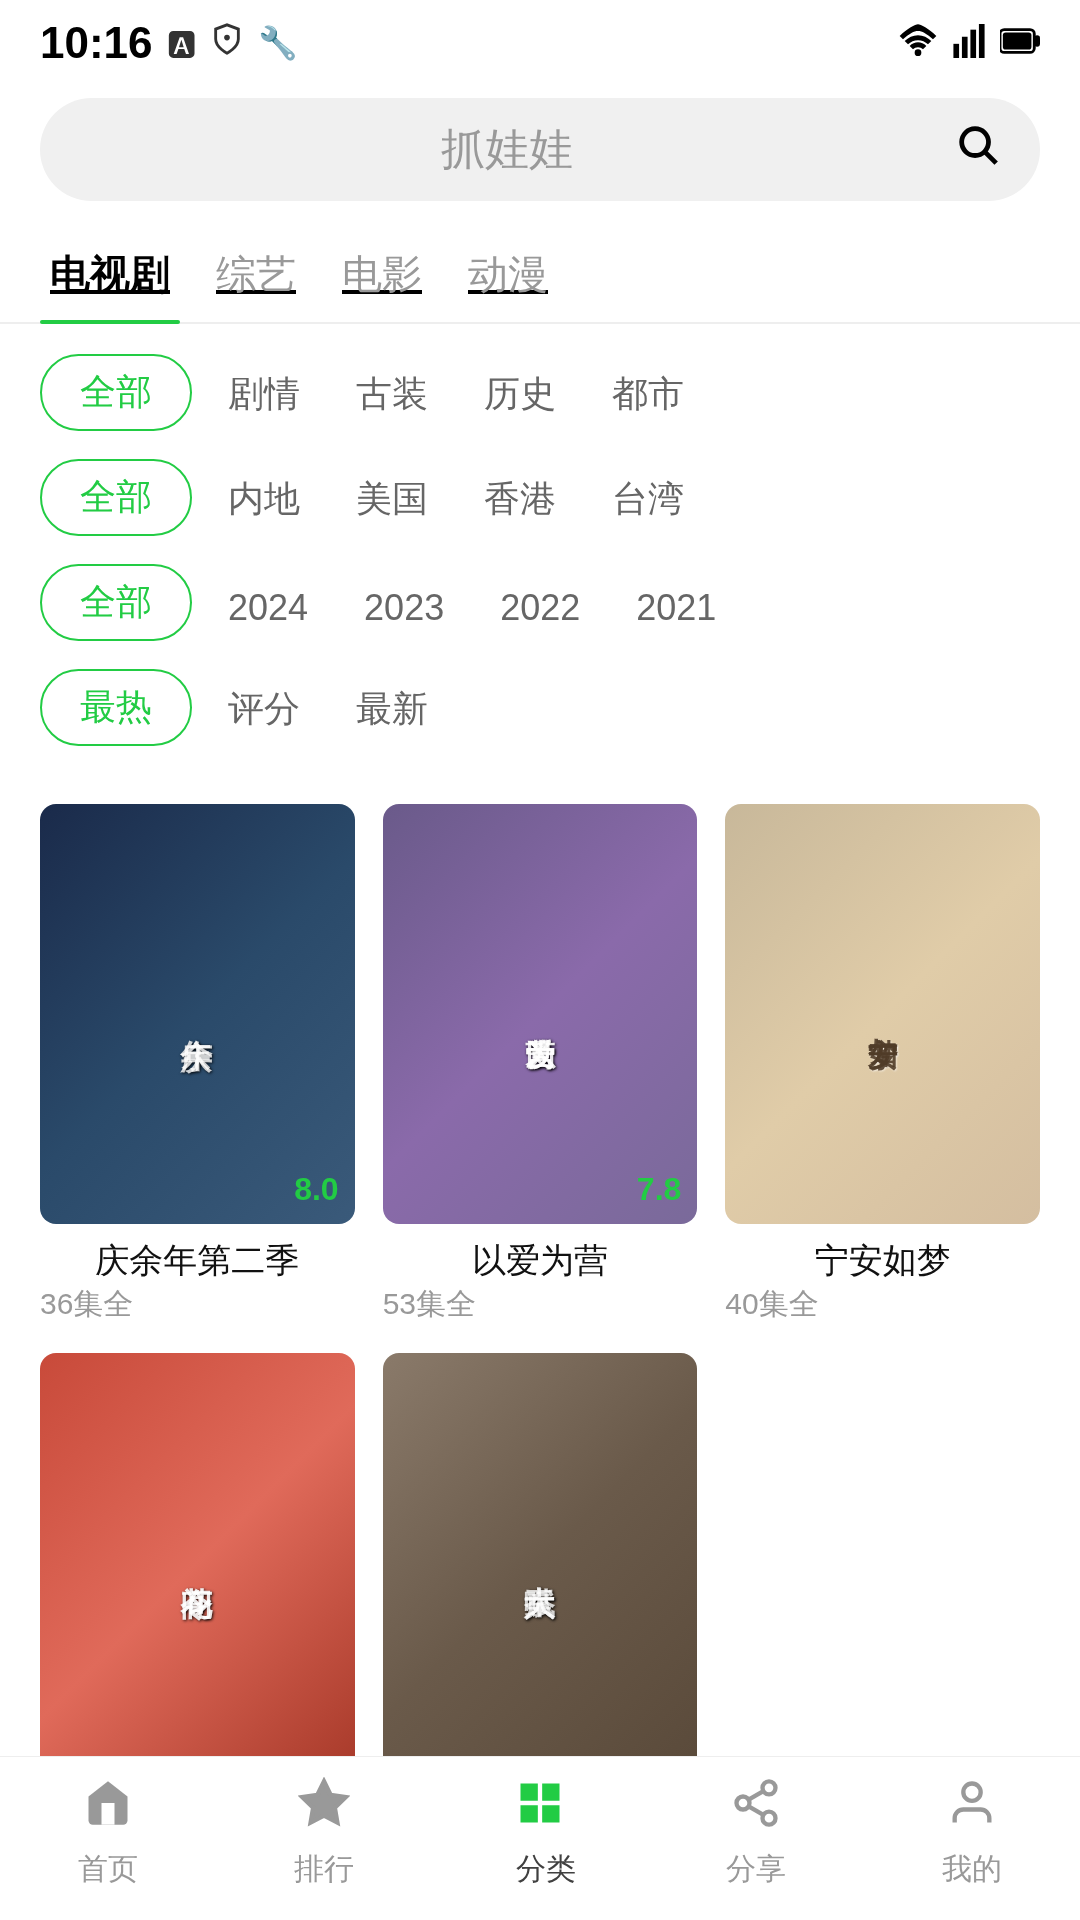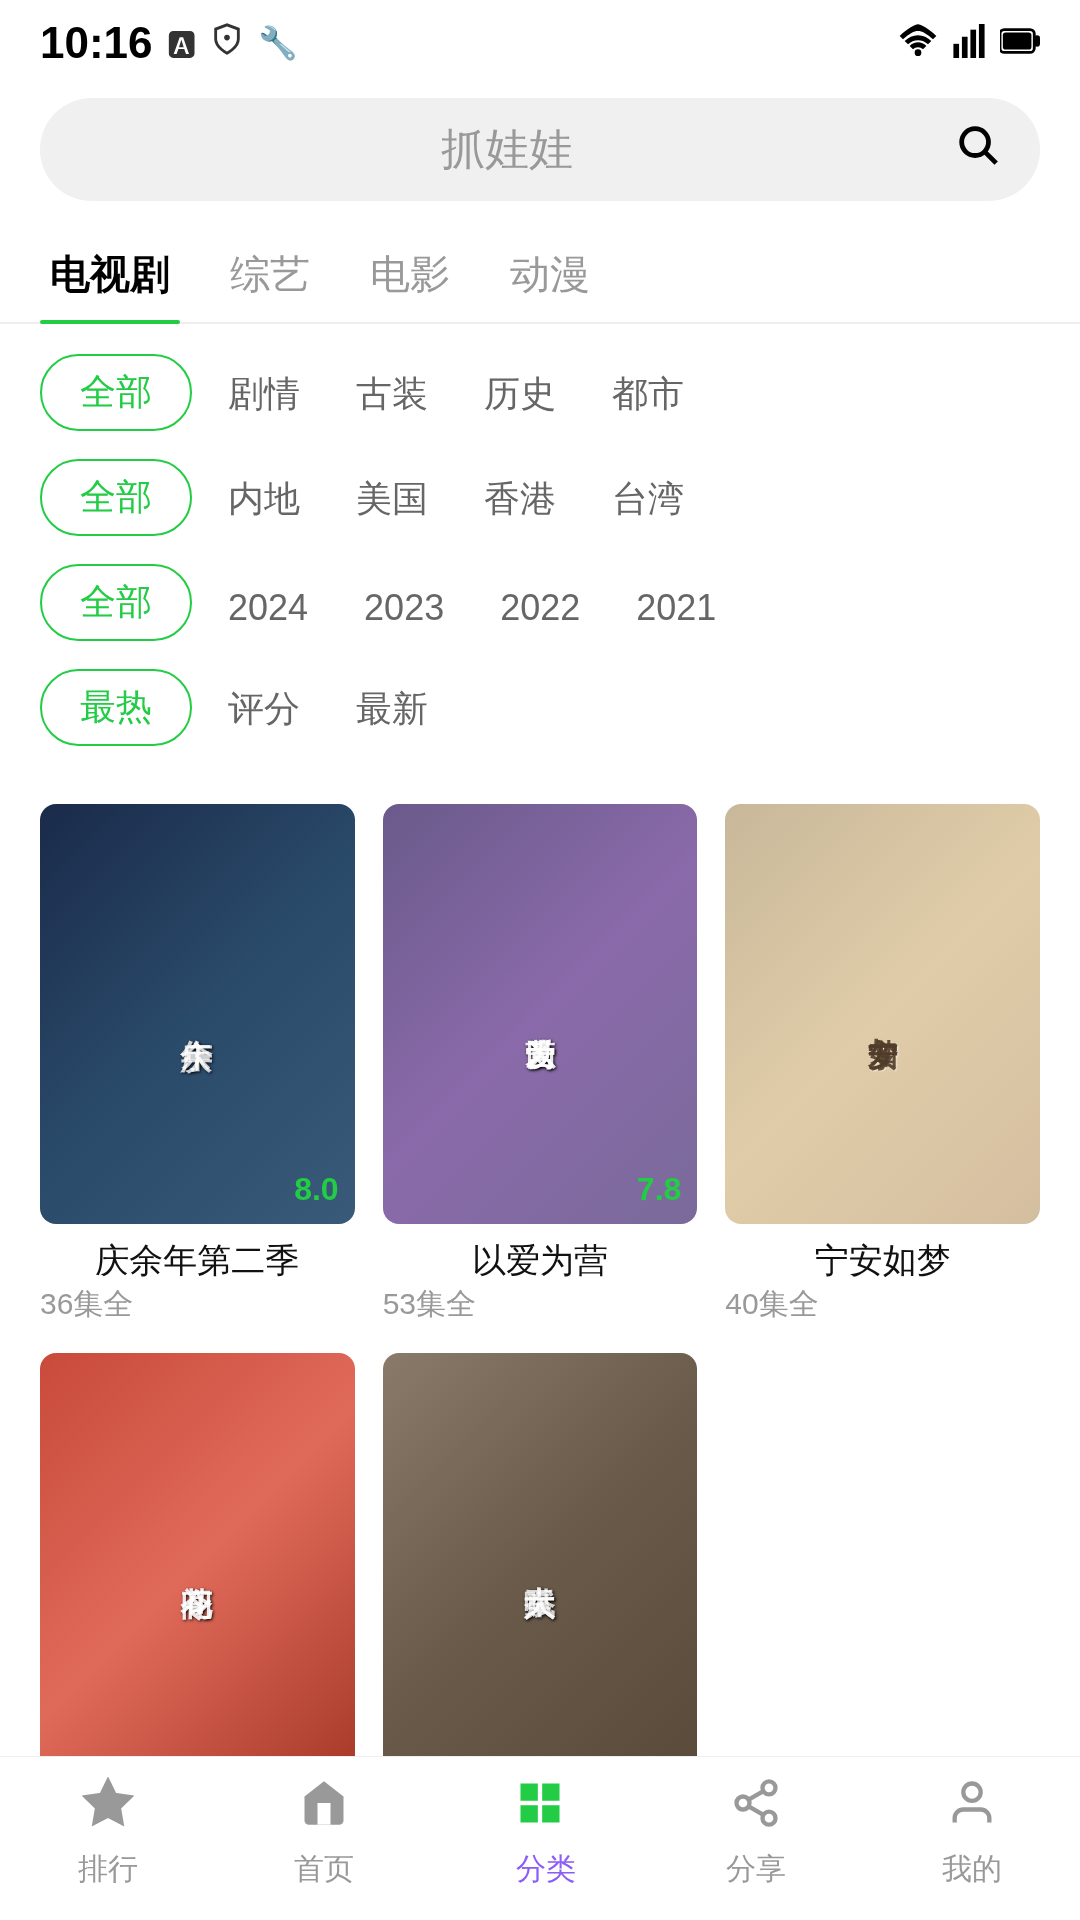--- a/index.html
+++ b/index.html
@@ -62,22 +62,23 @@
     }
     .search-icon-wrap {
       font-size: 46px;
       color: #222;
     }
 
     
     .main-tabs {
       display: flex;
       padding: 20px 40px 0;
-      gap: 40px;
+      gap: 26px;
       border-bottom: 2px solid #eee;
+      text-decoration: underline;
     }
     .tab-item {
       font-size: 40px;
       padding: 16px 10px 20px;
       color: #999;
       cursor: pointer;
       position: relative;
     }
     .tab-item.active {
       color: #000;
@@ -209,21 +210,21 @@
       color: #999;
     }
     .nav-icon.active {
       color: #22cc44;
     }
     .nav-label {
       font-size: 30px;
       color: #999;
     }
     .nav-label.active {
-      color: #8b5cf6;
+      color: #404040;
       margin-left: 12px;
     }
 
     
     .page-content {
       padding-bottom: 160px;
     }
   </style>
 </head>
 <body>
@@ -380,34 +381,34 @@
         <div class="card-subtitle">78集全</div>
       </div>
 
     </div>
   </div>
 </div>
 
 <div class="bottom-nav">
   <div class="nav-item">
     <span class="nav-icon">
-      <svg width="52" height="52" viewBox="0 0 24 24" fill="none" stroke="#999" stroke-width="2">
-        <polygon points="12 2 15.09 8.26 22 9.27 17 14.14 18.18 21.02 12 17.77 5.82 21.02 7 14.14 2 9.27 8.91 8.26 12 2" fill="#999"></polygon>
-      </svg>
-    </span>
-    <span class="nav-label">排行</span>
-  </div>
-  <div class="nav-item">
-    <span class="nav-icon">
       <svg width="52" height="52" viewBox="0 0 24 24" fill="#999">
         <path d="M3 9l9-7 9 7v11a2 2 0 01-2 2H5a2 2 0 01-2-2V9z"></path>
         <polyline points="9 22 9 12 15 12 15 22" fill="#fff"></polyline>
       </svg>
     </span>
     <span class="nav-label">首页</span>
+  </div>
+  <div class="nav-item">
+    <span class="nav-icon">
+      <svg width="52" height="52" viewBox="0 0 24 24" fill="none" stroke="#999" stroke-width="2">
+        <polygon points="12 2 15.09 8.26 22 9.27 17 14.14 18.18 21.02 12 17.77 5.82 21.02 7 14.14 2 9.27 8.91 8.26 12 2" fill="#999"></polygon>
+      </svg>
+    </span>
+    <span class="nav-label">排行</span>
   </div>
   <div class="nav-item">
     <span class="nav-icon active">
       <svg width="52" height="52" viewBox="0 0 24 24" fill="#22cc44">
         <path d="M3 3h8v8H3zM13 3h8v8h-8zM3 13h8v8H3zM13 13h8v8h-8z" rx="1"></path>
       </svg>
     </span>
     <span class="nav-label active">分类</span>
   </div>
   <div class="nav-item">

